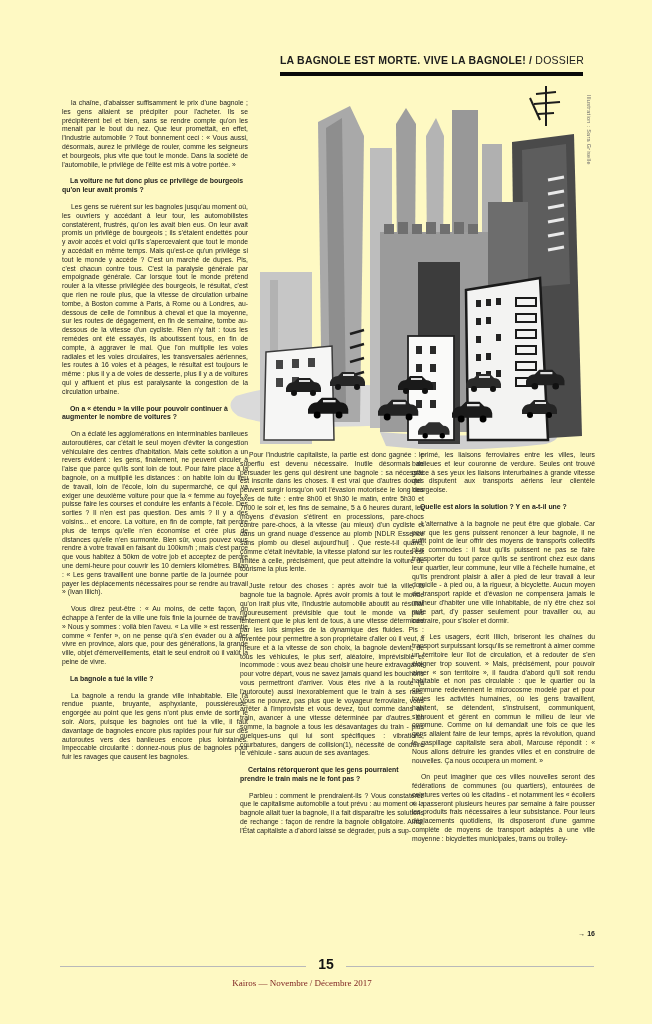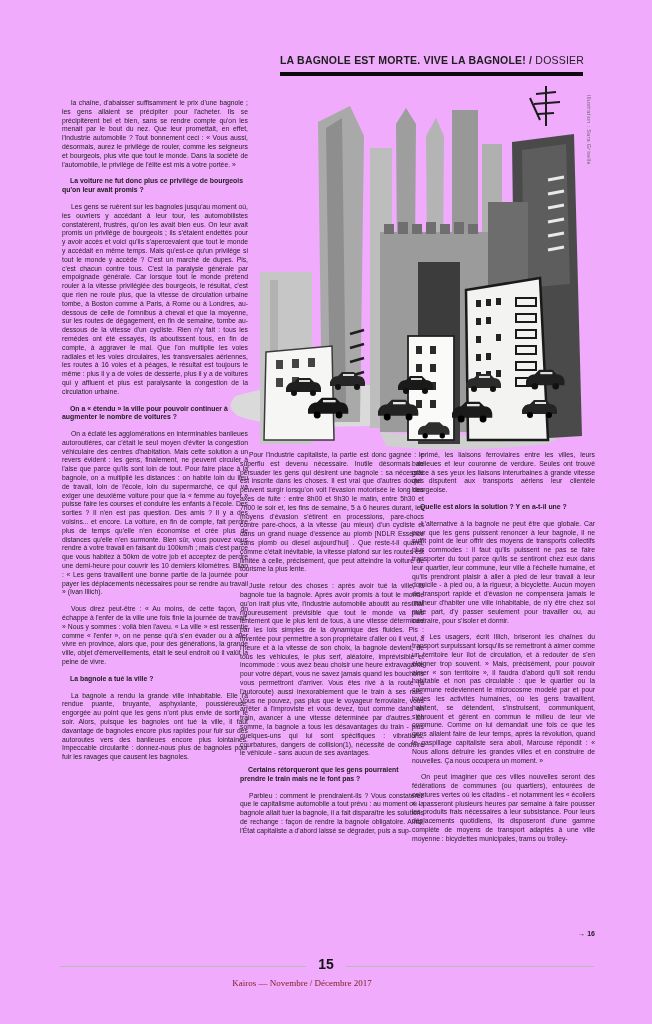--- a/index.html
+++ b/index.html
@@ -1,18 +1,18 @@
 <!DOCTYPE html>
 <html><head>
 <meta charset="utf-8">
 <style>
   html,body{margin:0;padding:0;background:#e8e8e8;}
   .page{
     position:relative;width:652px;height:1024px;margin:0 auto;
-    background:#f0abfc;overflow:hidden;
+    background:#fef9c3;overflow:hidden;
     font-family:"Liberation Sans",sans-serif;color:#1d1d1d;
   }
   
   .masthead{position:absolute;top:54px;left:280px;width:303px;text-align:right;
     font-size:10.5px;font-weight:bold;letter-spacing:.2px;white-space:nowrap;}
   .masthead .section{font-weight:normal;color:#222;}
   .mast-rule{position:absolute;top:72px;left:280px;width:303px;height:4px;background:#0a0a0a;}
   
   .col{position:absolute;width:186px;text-align:justify;font-size:6.8px;line-height:8.8px;}
   .col-left{left:62px;top:99px;height:860px;}

